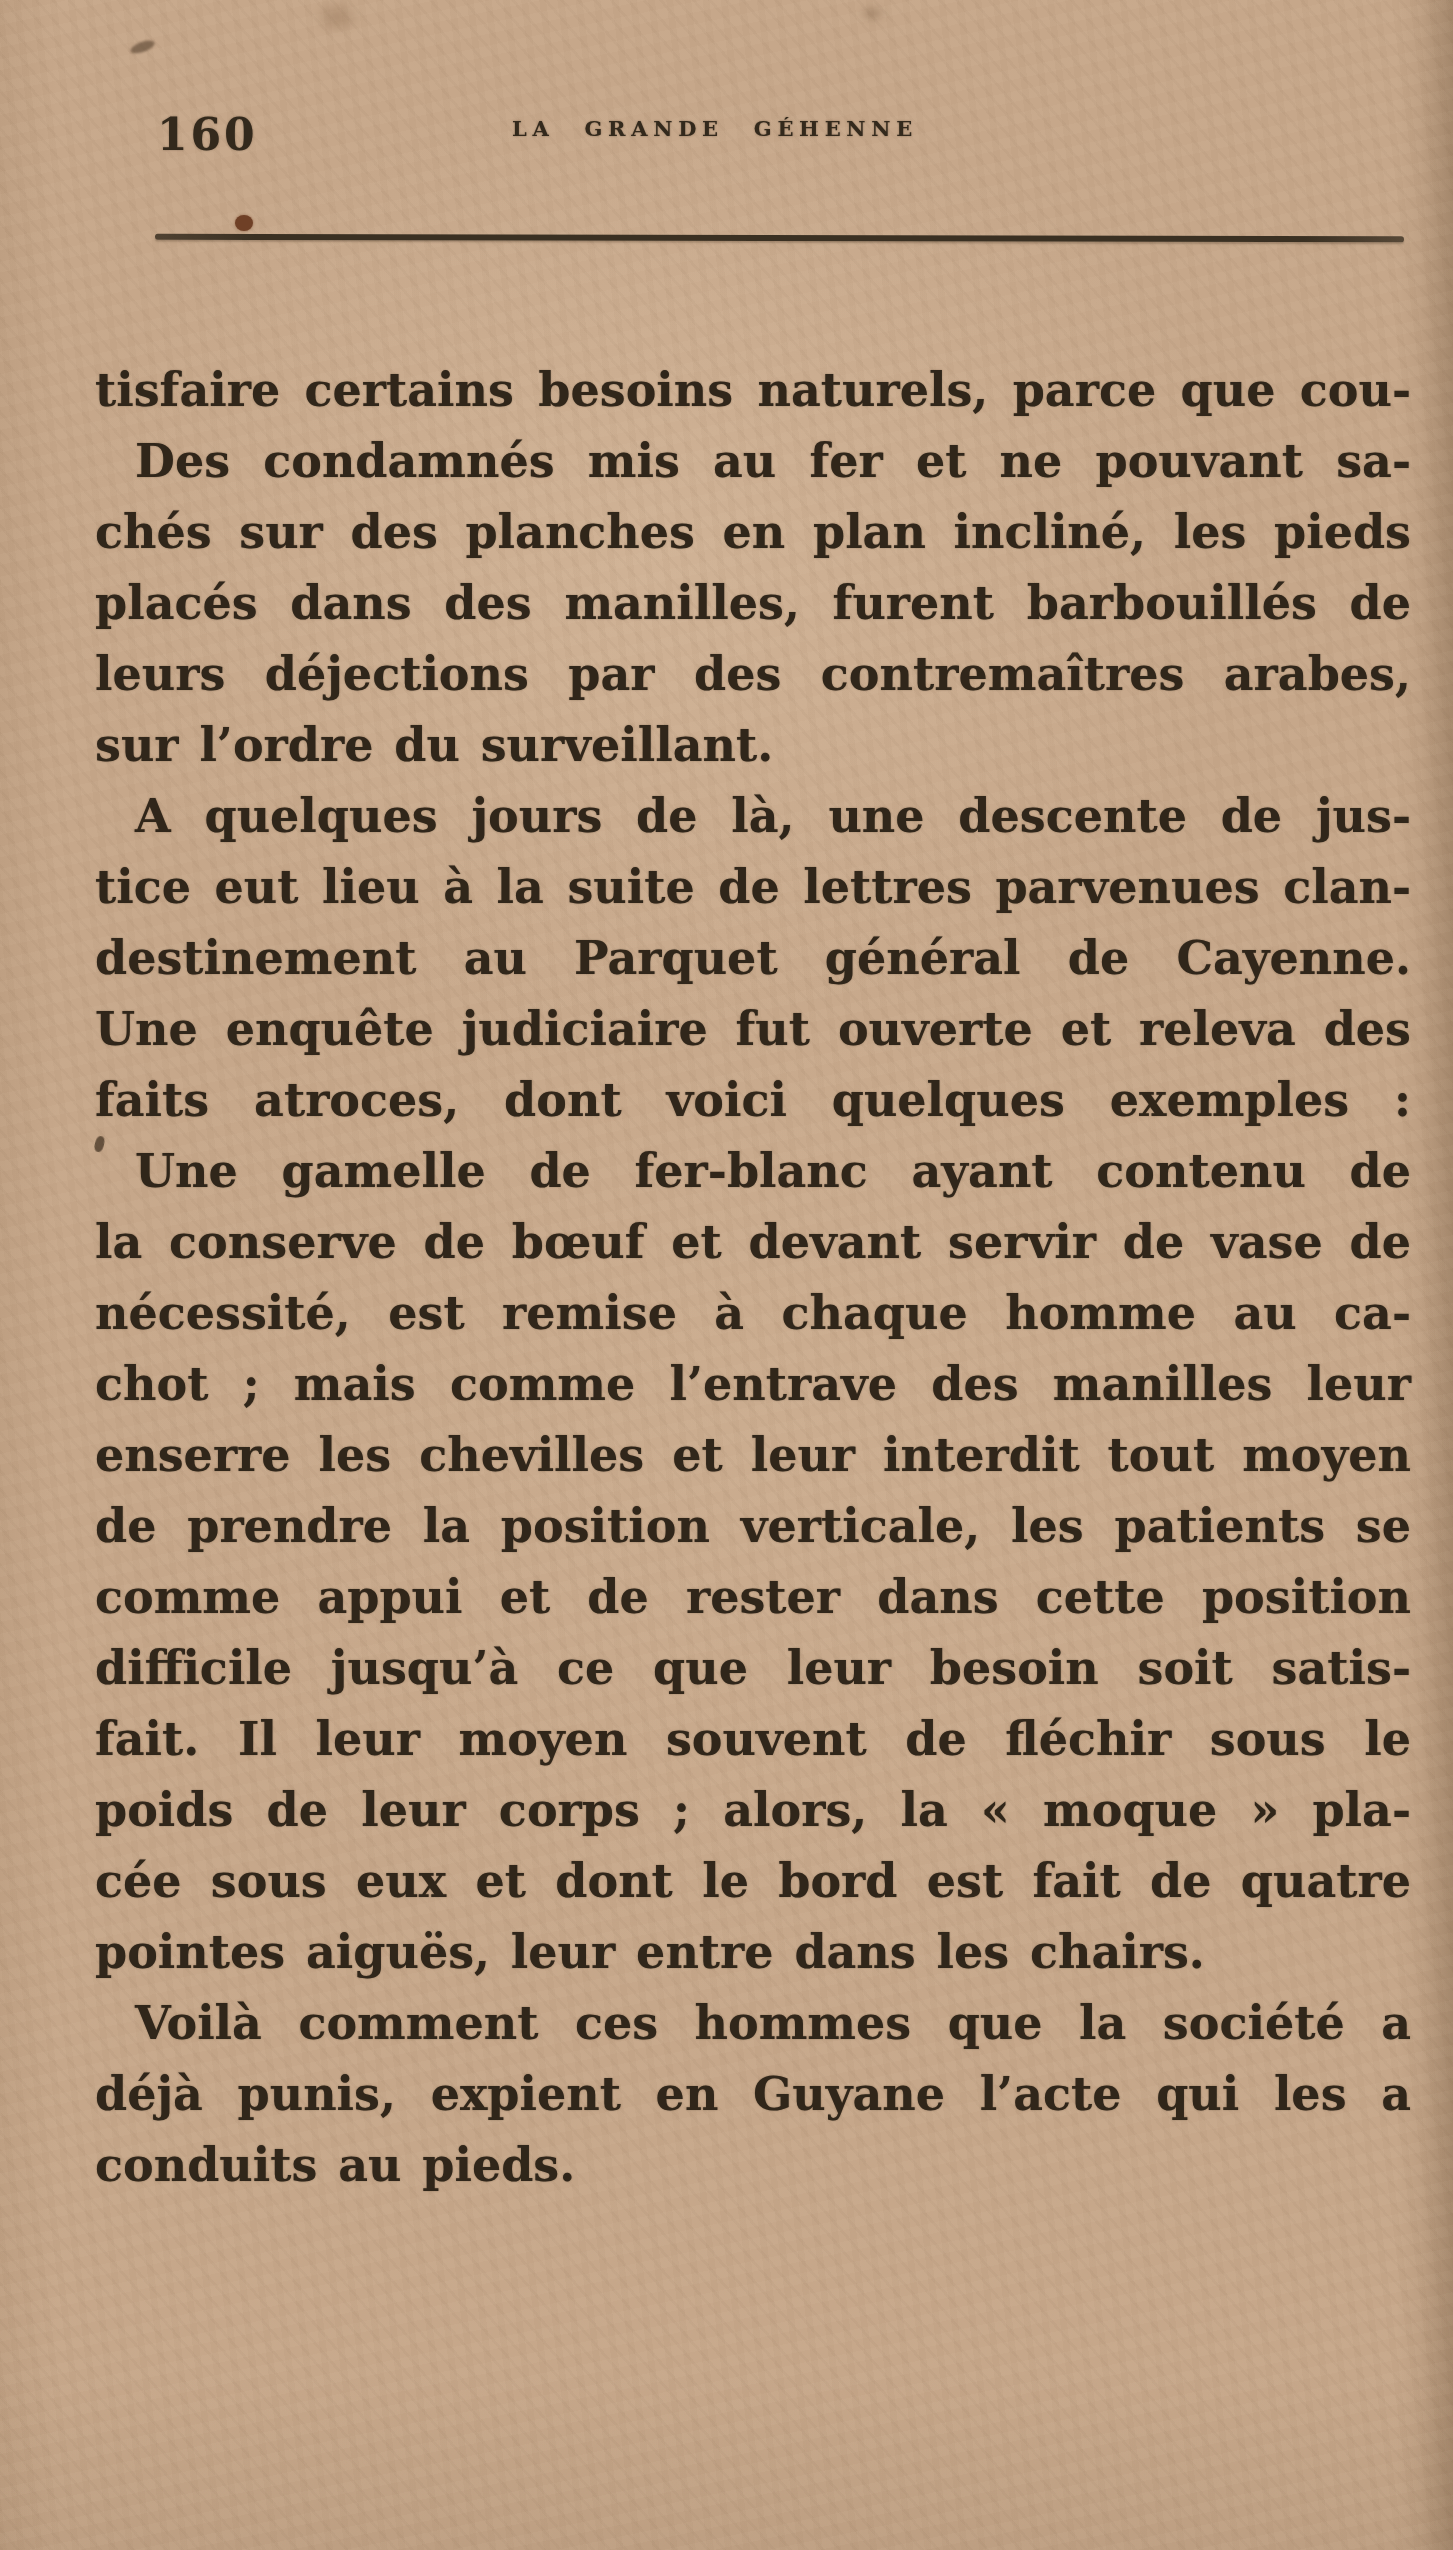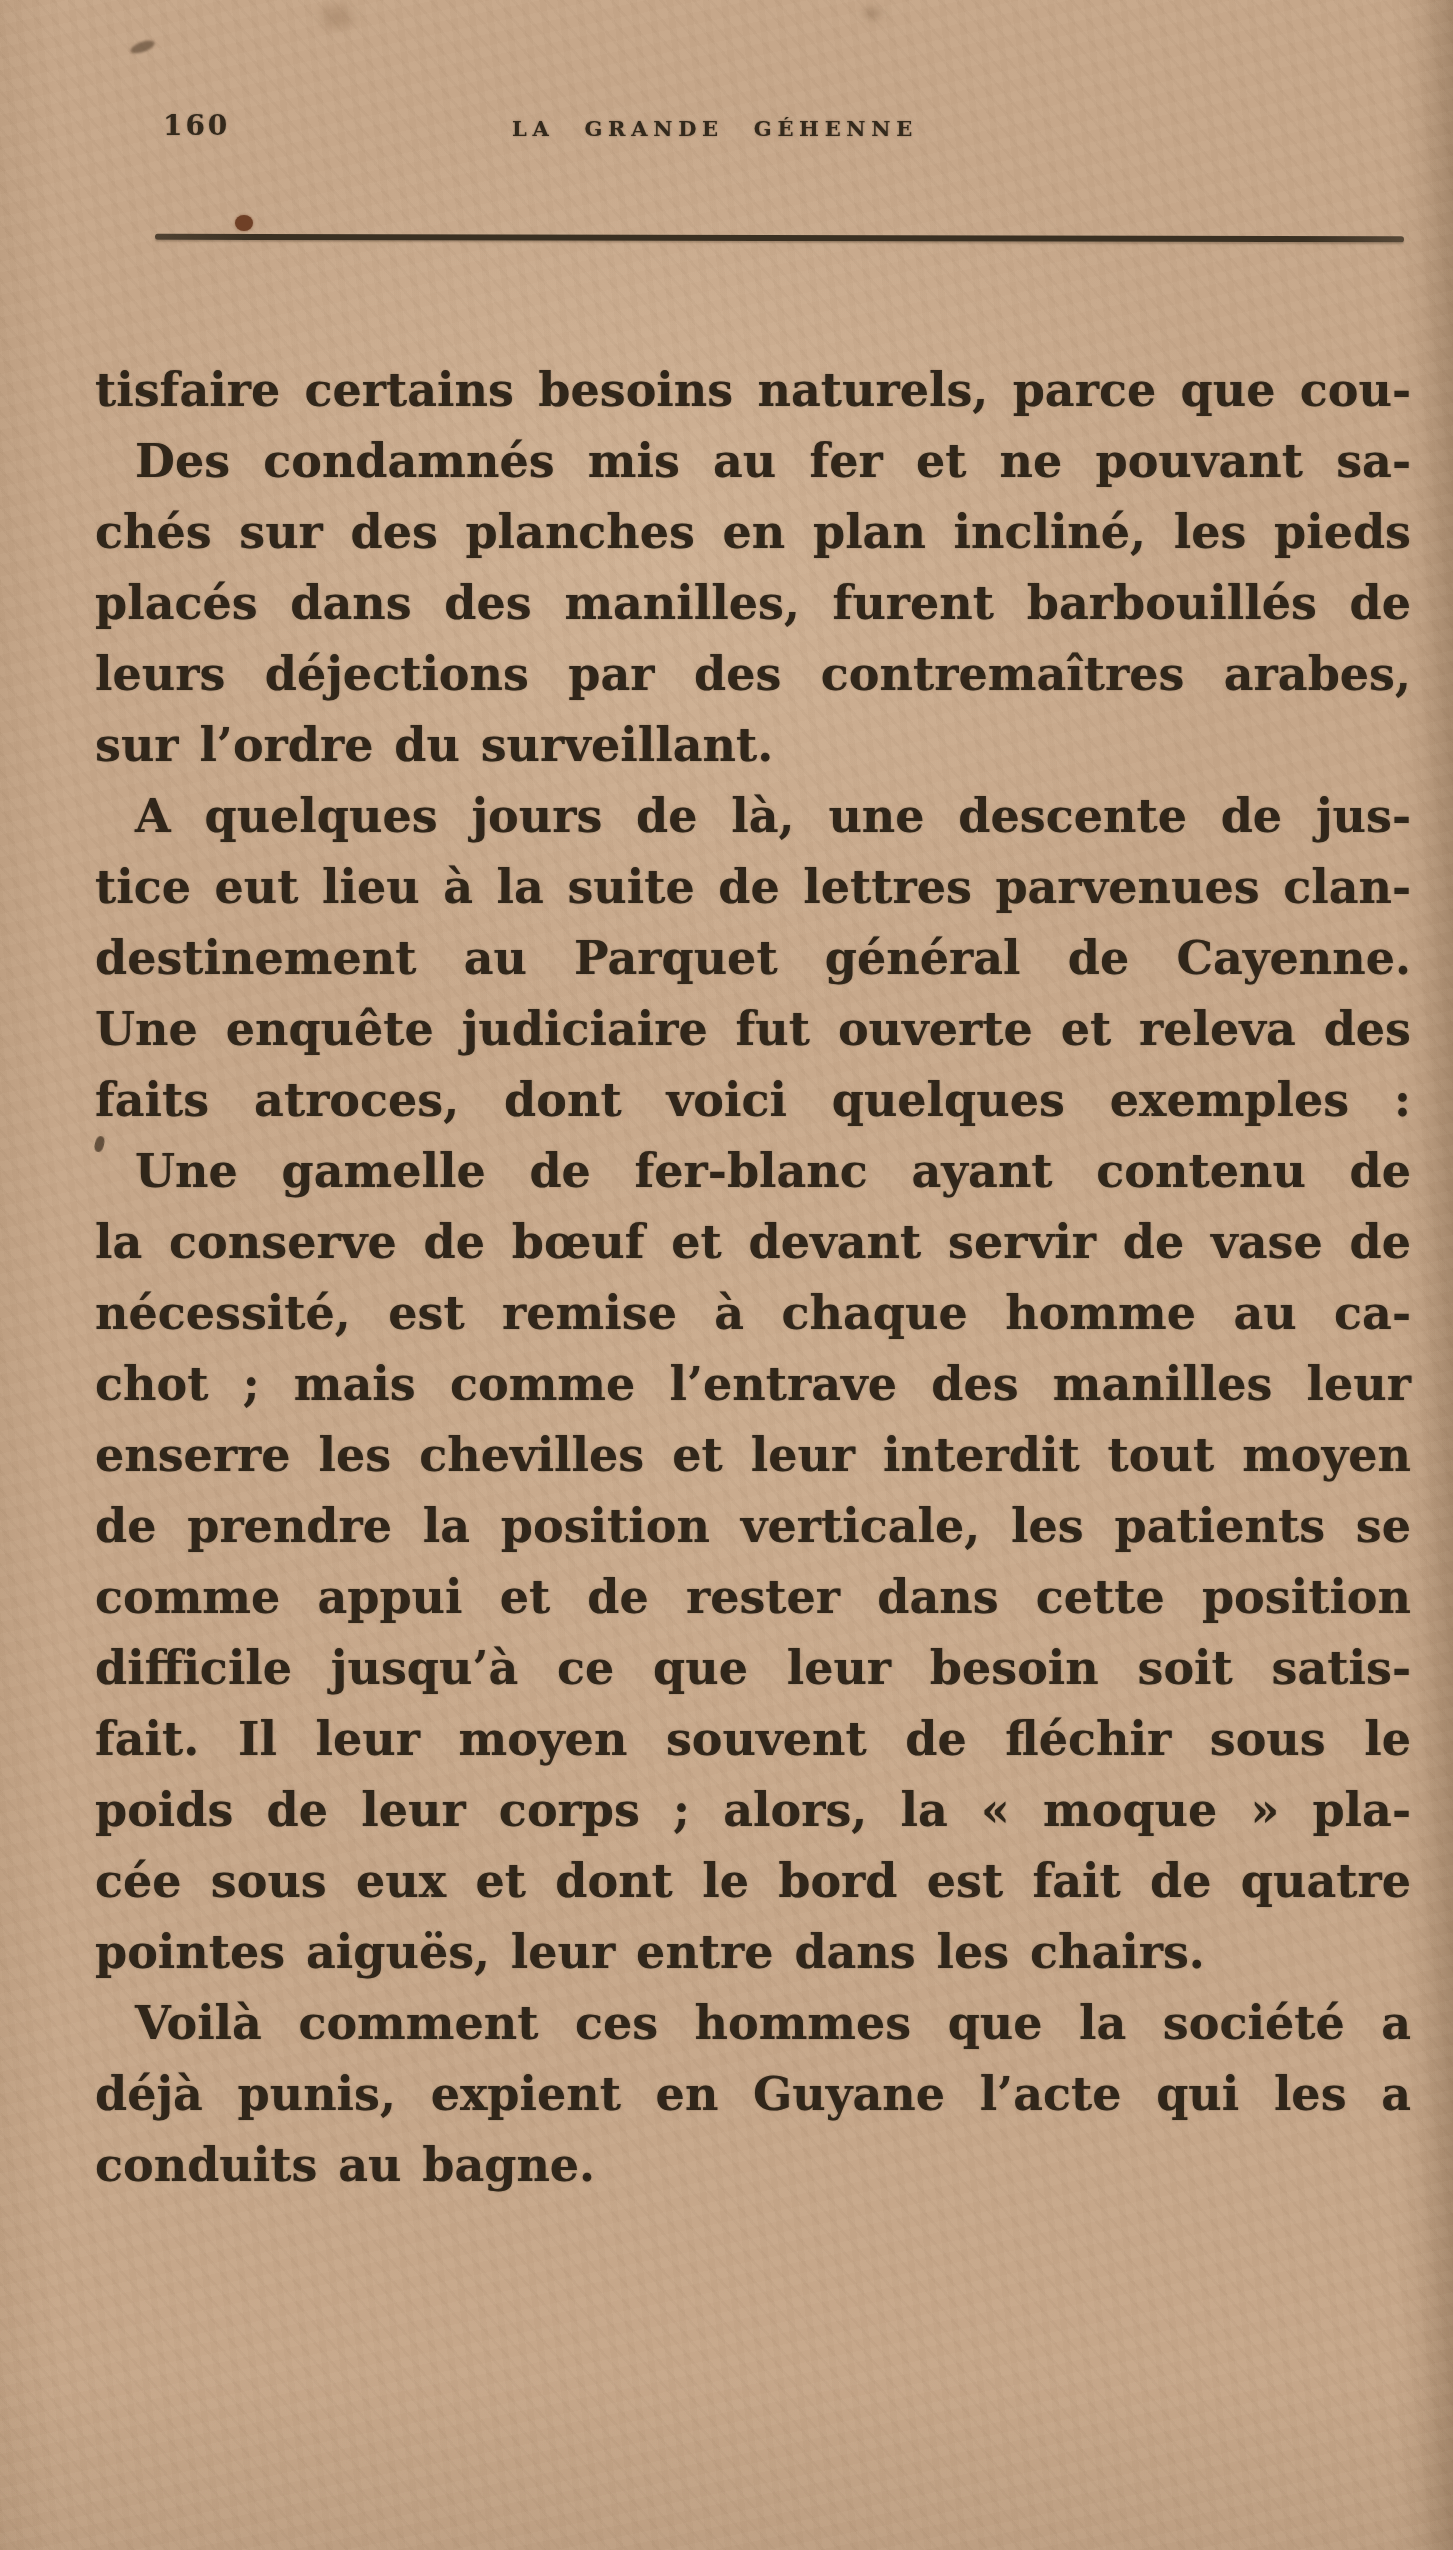--- a/index.html
+++ b/index.html
@@ -18,22 +18,22 @@
     color: #30261a;
   }
   .texture {
     position: absolute; inset: 0; pointer-events: none;
     background-image:
       repeating-linear-gradient(83deg, rgba(139,108,78,0.05) 0 6.7px, rgba(0,0,0,0) 6.7px 18px),
       repeating-linear-gradient(-12deg, rgba(226,202,174,0.07) 0 10.5px, rgba(0,0,0,0) 10.5px 22px),
       repeating-linear-gradient(49deg, rgba(104,79,54,0.045) 0 2.9px, rgba(0,0,0,0) 2.9px 12.4px);
   }
   .page-number {
-    position: absolute; left: 163px; top: 109px;
-    font-size: 28px; font-weight: 700; letter-spacing: 2.9px;
+    position: absolute; left: 157px; top: 109px;
+    font-size: 44px; font-weight: 700; letter-spacing: 2.9px;
     color: #33291c; text-shadow: 0 0 1.9px rgba(56,42,26,0.45);
   }
   .running-title {
     position: absolute; left: 512px; top: 116px;
     font-size: 21px; font-weight: 700;
     letter-spacing: 5.7px; word-spacing: 17px;
     color: #33291c; text-shadow: 0 0 1.9px rgba(56,42,26,0.5);
   }
   .rule {
     position: absolute; left: 155px; top: 235px; width: 1249px; height: 5.7px;
@@ -130,17 +130,17 @@
       <div class="ln">comme appui et de rester dans cette position</div>
       <div class="ln">difficile jusqu’à ce que leur besoin soit satis-</div>
       <div class="ln">fait. Il leur moyen souvent de fléchir sous le</div>
       <div class="ln">poids de leur corps ; alors, la « moque » pla-</div>
       <div class="ln">cée sous eux et dont le bord est fait de quatre</div>
       <div class="ln last">pointes aiguës, leur entre dans les chairs.</div>
     </div>
     <div class="para">
       <div class="ln first">Voilà comment ces hommes que la société a</div>
       <div class="ln">déjà punis, expient en Guyane l’acte qui les a</div>
-      <div class="ln last">conduits au bagne.</div>
+      <div class="ln last">conduits au pieds.</div>
     </div>
   </div>
 </div>
 
 
 </body></html>

